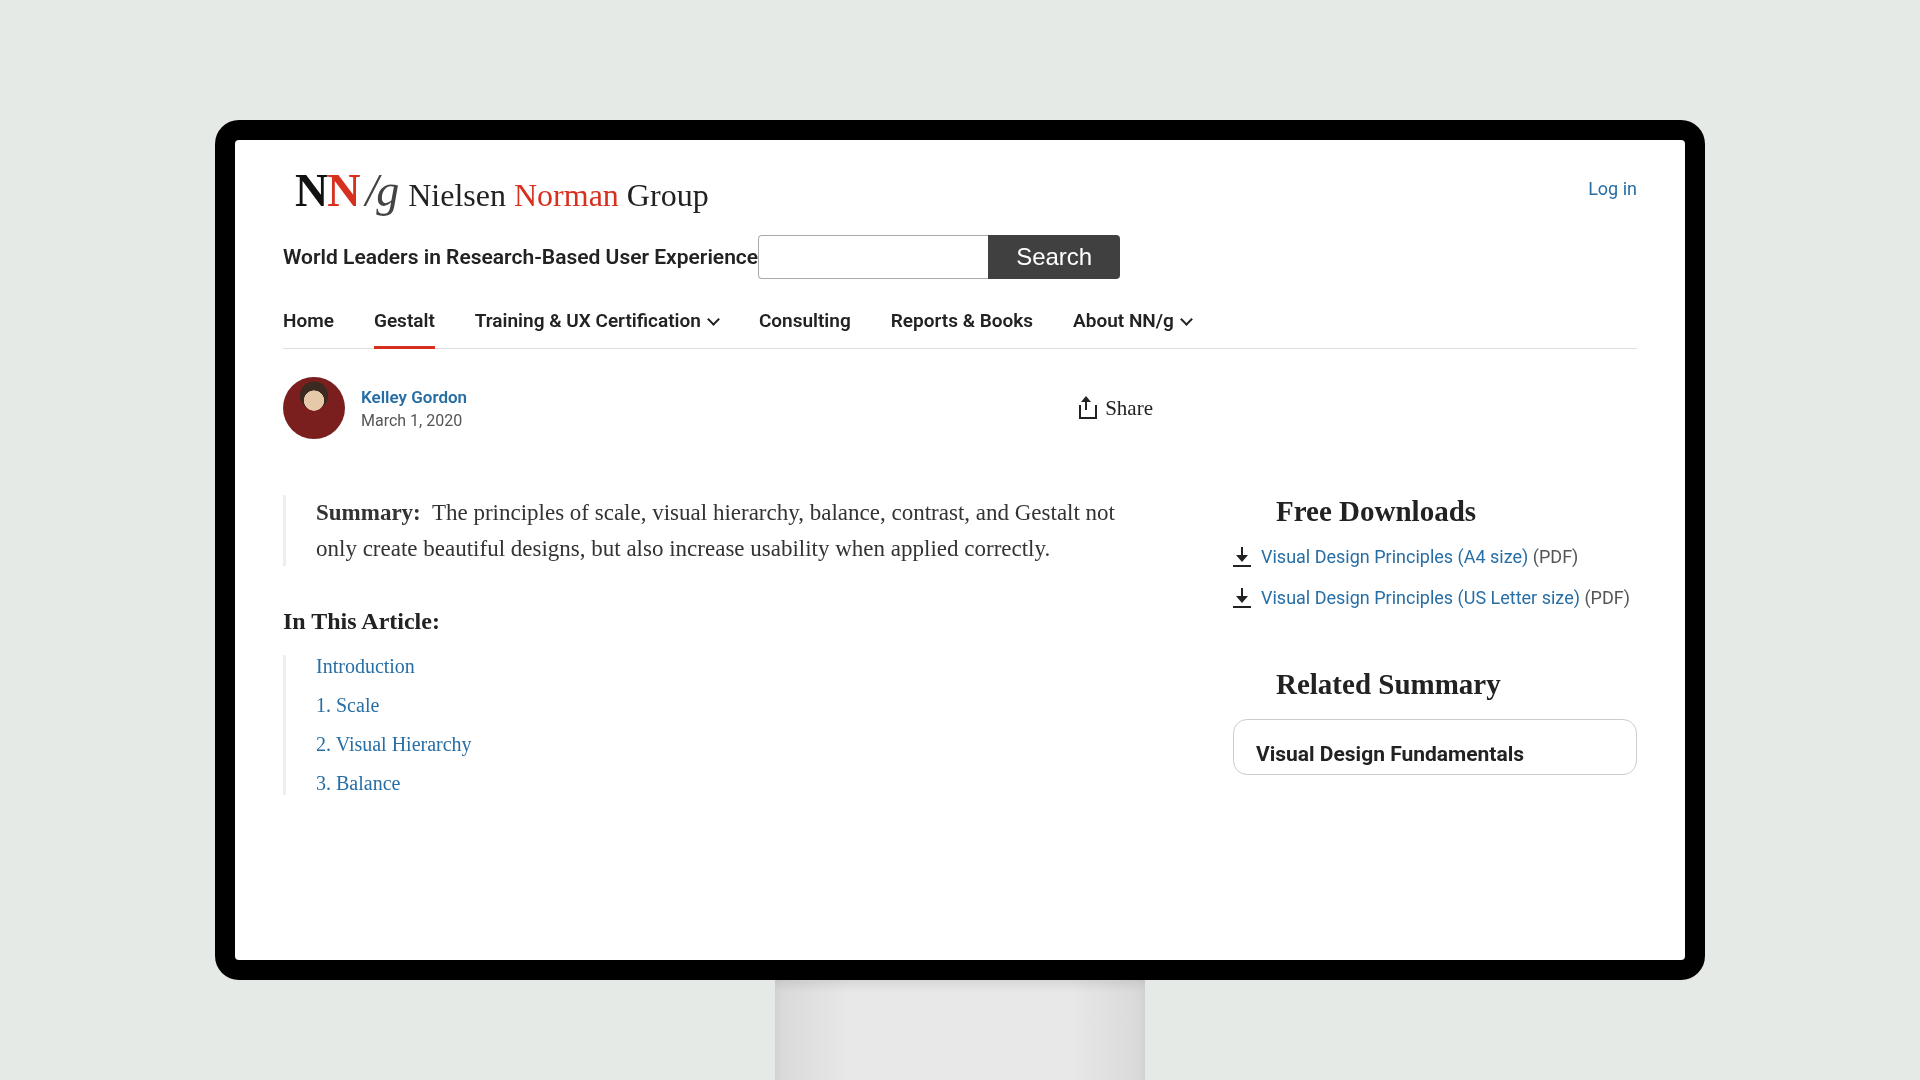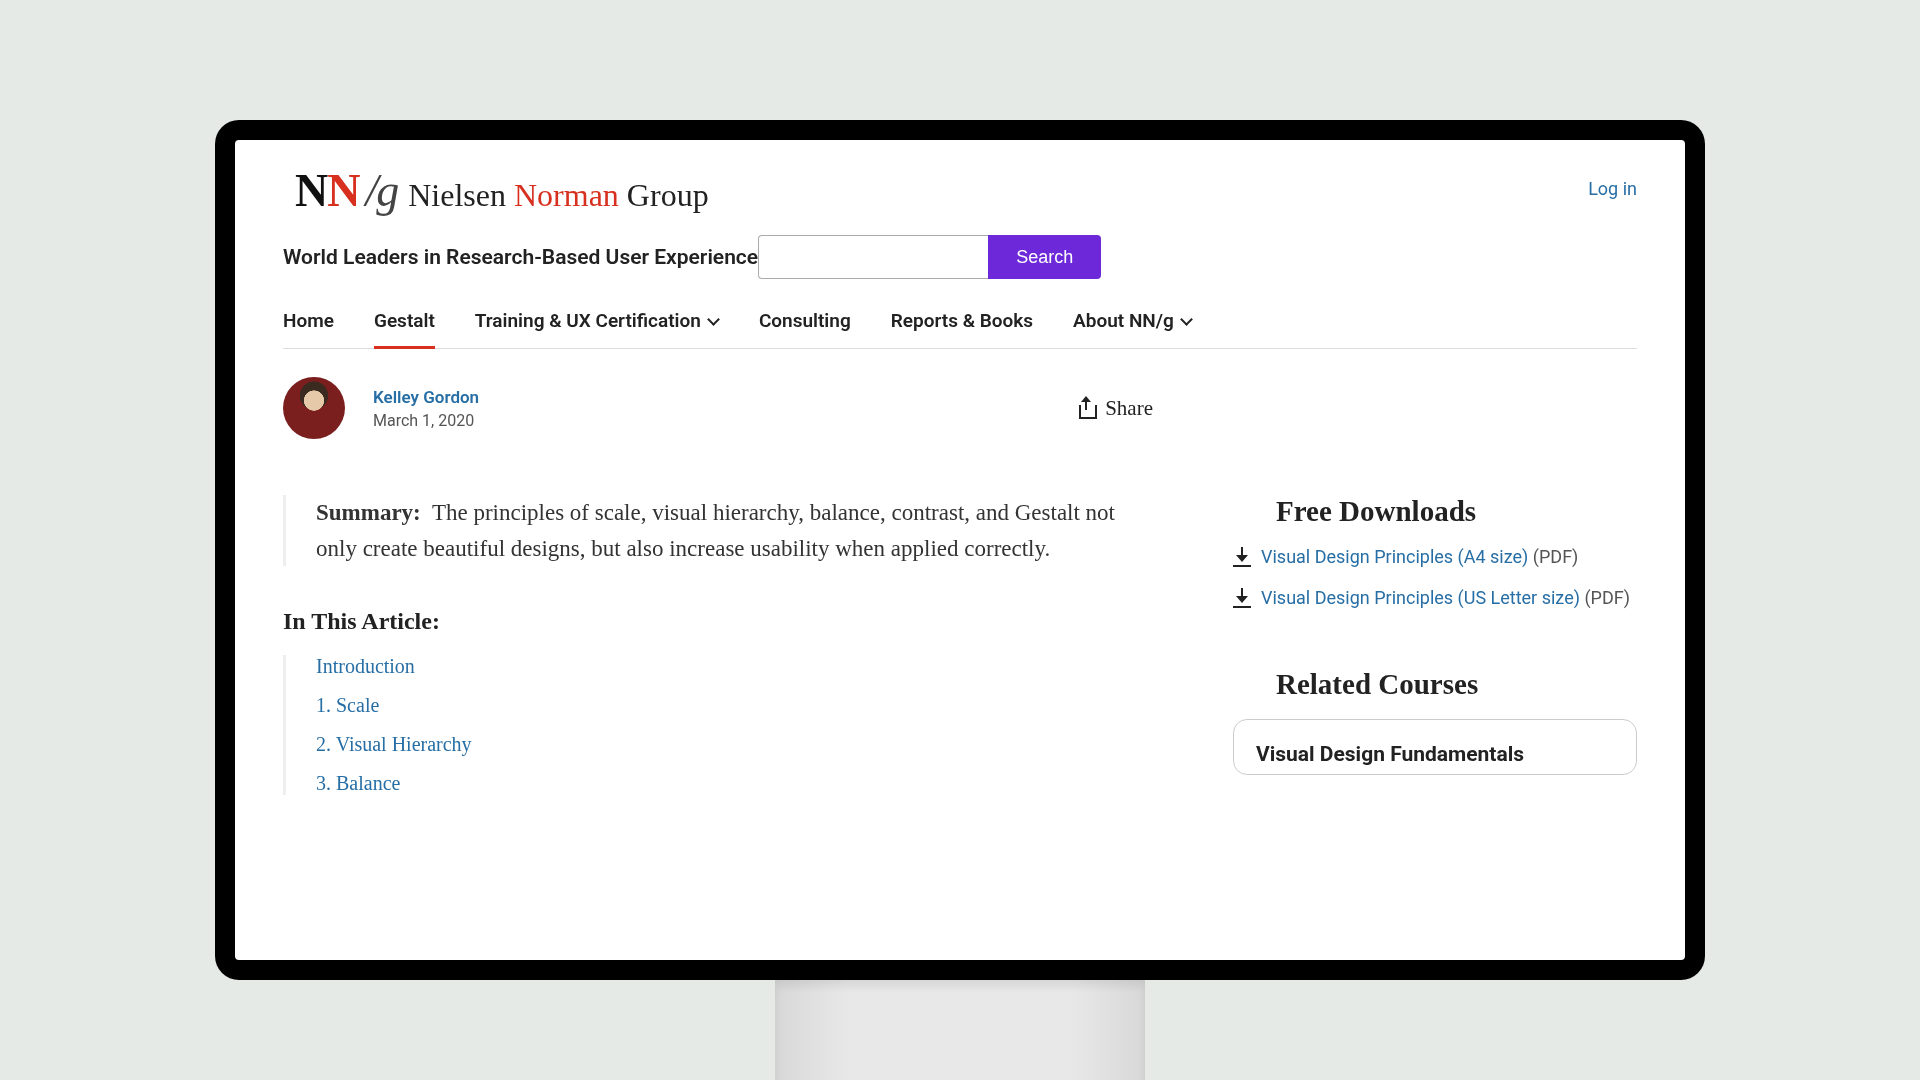--- a/index.html
+++ b/index.html
@@ -94,23 +94,23 @@
     height: 44px;
     border: 1px solid #aaa;
     border-right: none;
     border-radius: 4px 0 0 4px;
     padding: 0 10px;
     font-size: 16px;
   }
   .search-btn {
     height: 44px;
     padding: 0 28px;
-    background: #6d28d9;
+    background: #404040;
     color: #fff;
-    font-size: 18px;
+    font-size: 24px;
     font-weight: 500;
     border: none;
     border-radius: 0 4px 4px 0;
     cursor: pointer;
   }
 
   nav.mainnav {
     display: flex;
     gap: 40px;
     margin-top: 26px;
@@ -158,21 +158,21 @@
     color: #111;
   }
 
   .byline-row {
     display: flex;
     justify-content: space-between;
     align-items: center;
     margin-top: 28px;
     width: 870px;
   }
-  .byline { display: flex; align-items: center; gap: 28px; }
+  .byline { display: flex; align-items: center; gap: 16px; }
   .avatar {
     width: 62px; height: 62px; border-radius: 50%;
     background:
       radial-gradient(circle at 50% 38%, #e6c9a8 0 20%, transparent 21%),
       radial-gradient(circle at 50% 30%, #3b2a1f 0 26%, transparent 27%),
       linear-gradient(#7a1e1e,#7a1e1e);
     background-color:#6b7a4f;
   }
   .author-name { color: #276ea5; font-weight: 600; font-size: 17px; }
   .pub-date { color: #555; font-size: 16px; margin-top: 4px; }
@@ -377,21 +377,21 @@
                   <span><span class="dl-link">Visual Design Principles (A4 size)</span> <span class="dl-suffix">(PDF)</span></span>
                 </div>
                 <div class="dl-item">
                   <span class="dl-icon">
                     <span class="dl-base"></span>
                   </span>
                   <span><span class="dl-link">Visual Design Principles (US Letter size)</span> <span class="dl-suffix">(PDF)</span></span>
                 </div>
               </div>
 
-            <h3 class="side-heading courses">Related Courses</h3>
+            <h3 class="side-heading courses">Related Summary</h3>
             <div id="courses">
                 <div class="course-card">
                   <div class="course-title">Visual Design Fundamentals</div>
                 </div>
               </div>
           </aside>
         </div>
 
       </div>
     </div>

